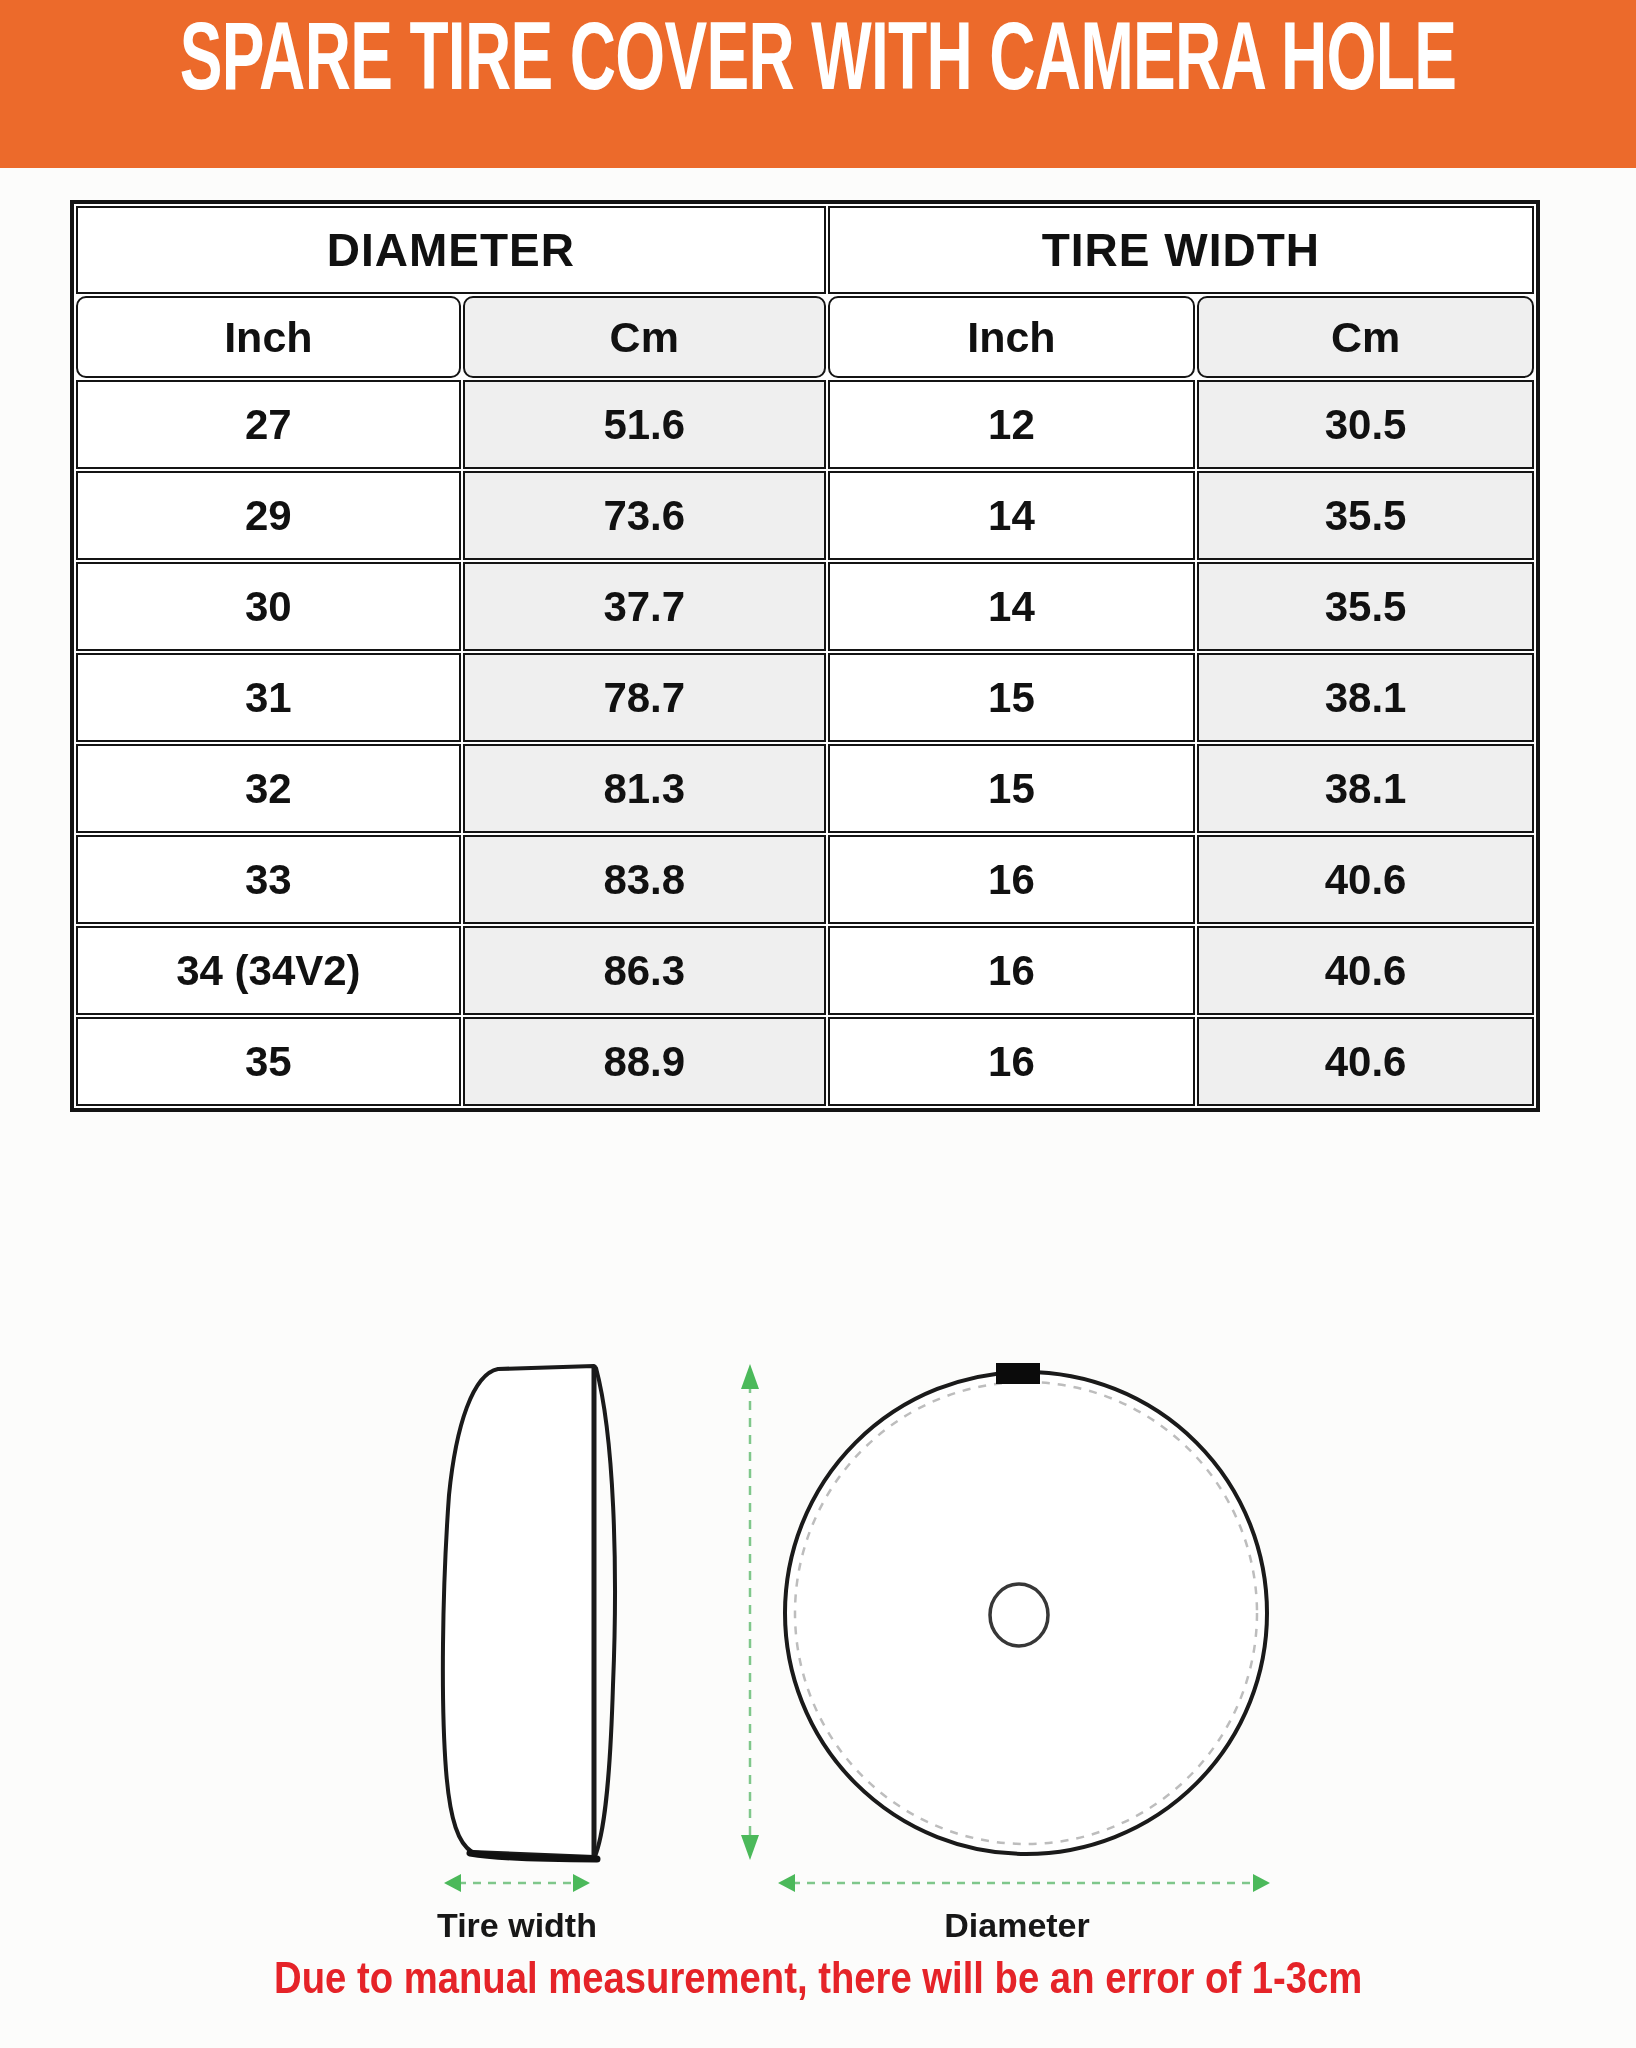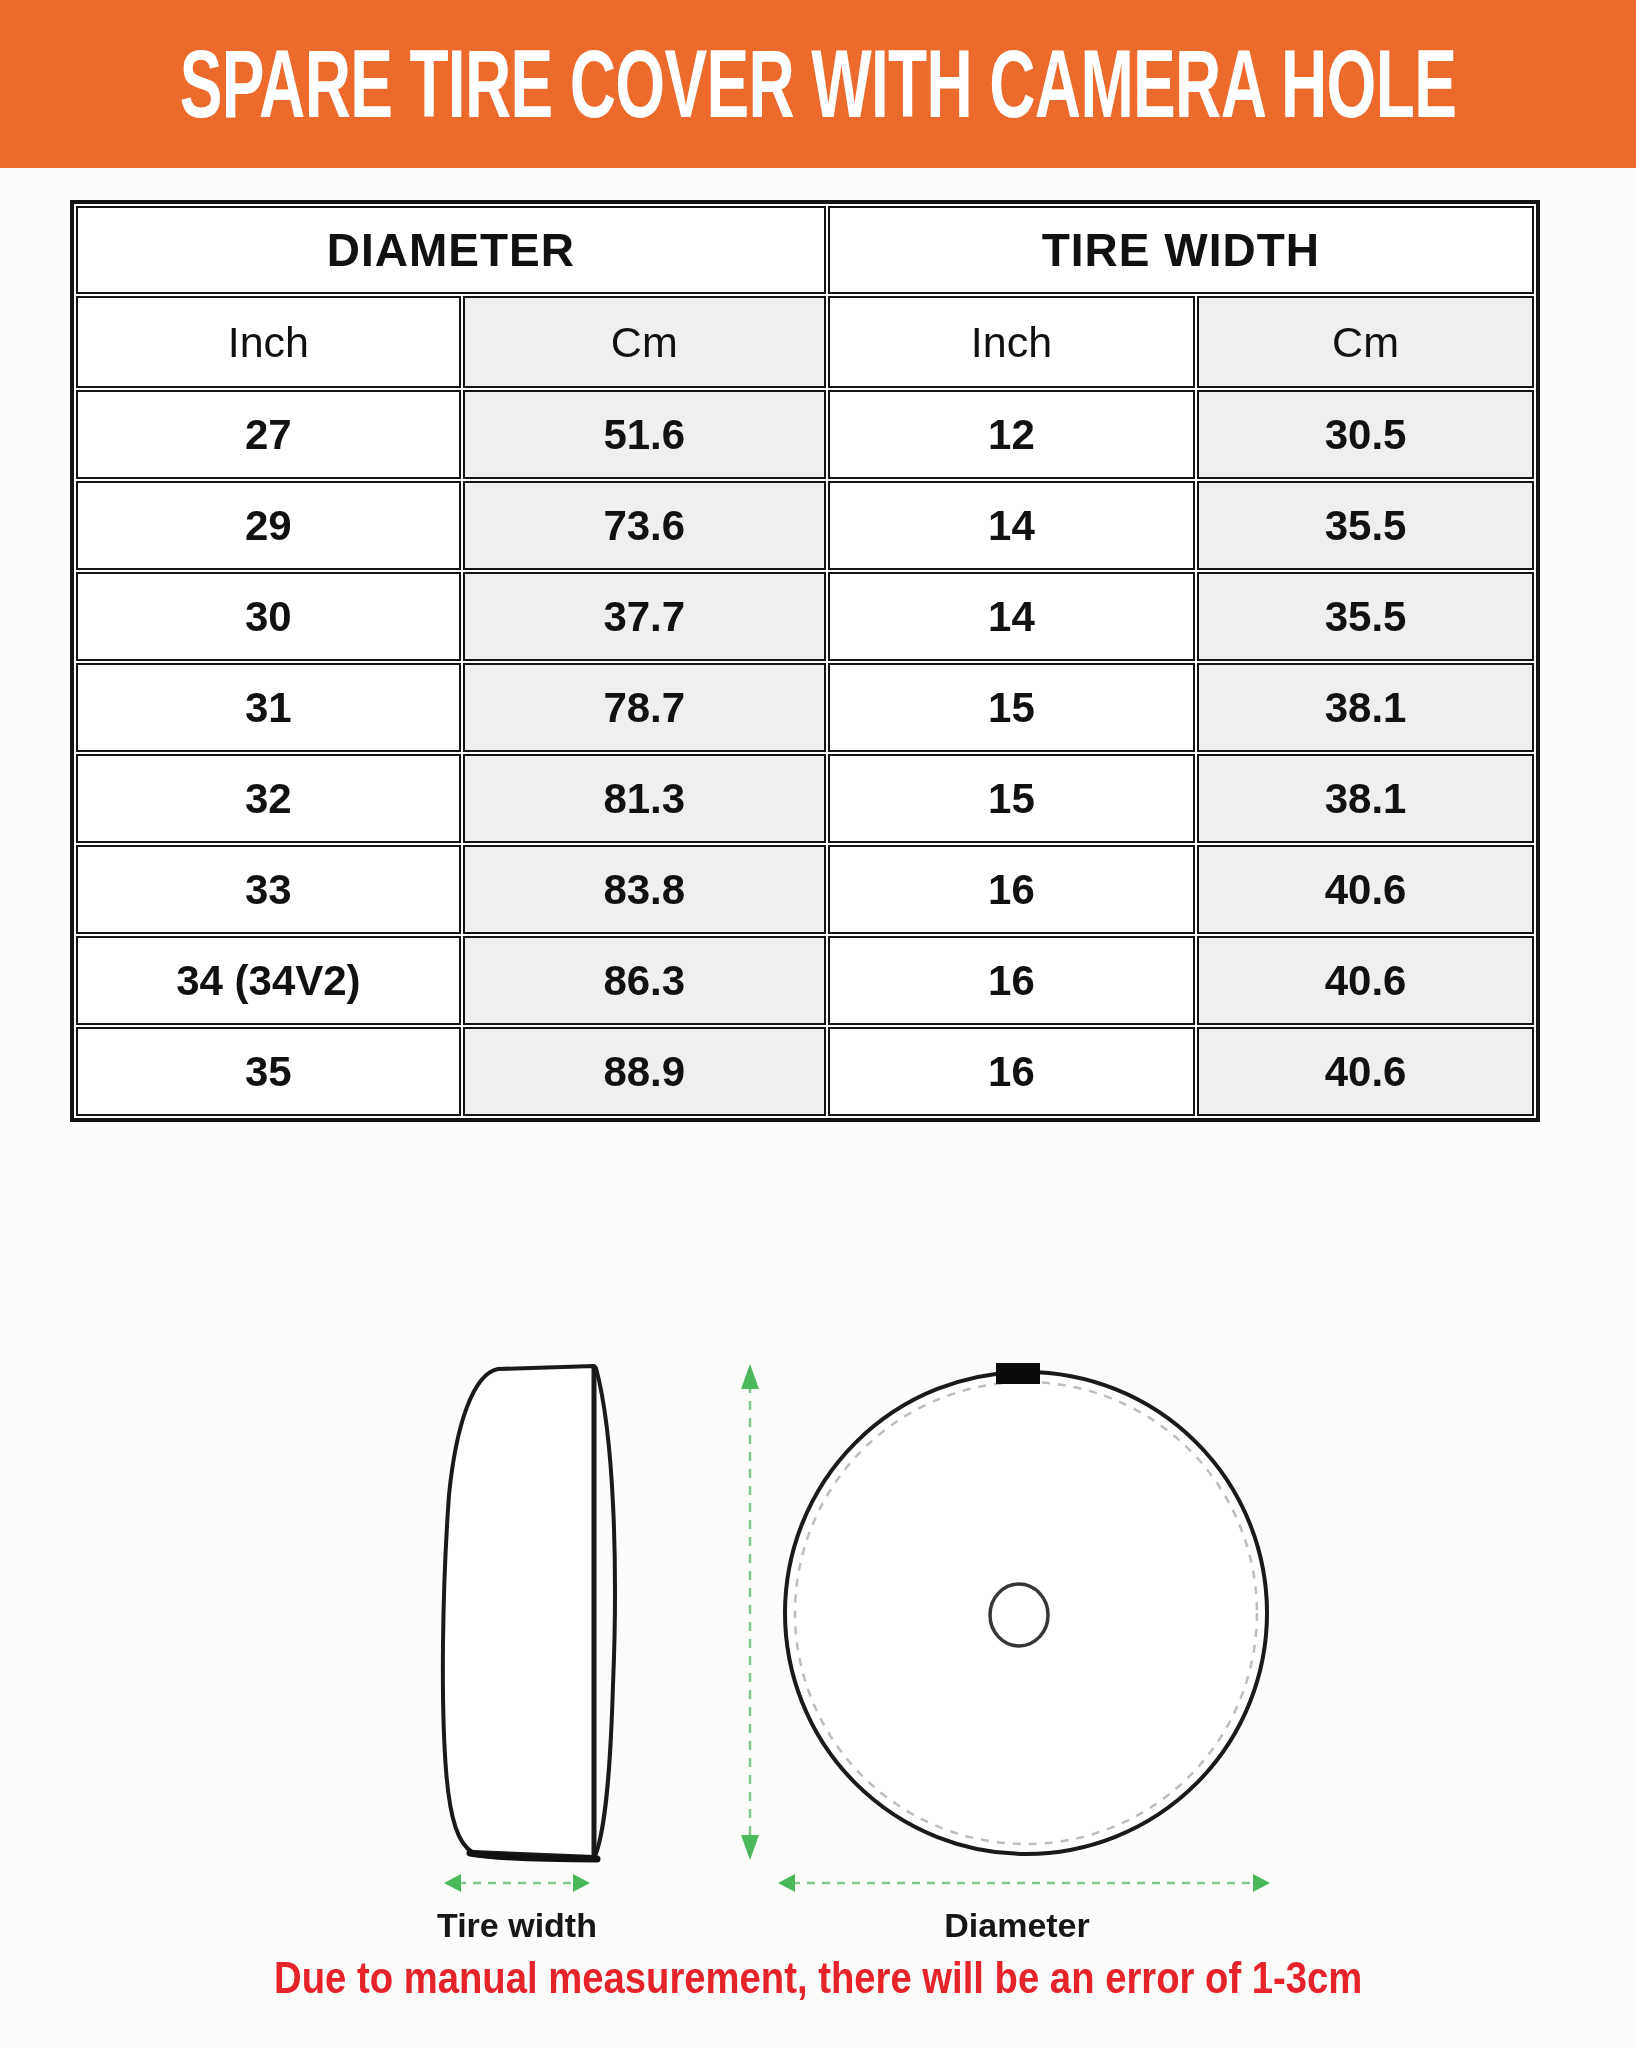--- a/index.html
+++ b/index.html
@@ -8,21 +8,21 @@
     position:relative;
     background:#fcfcfb;
     font-family:"Liberation Sans", sans-serif;
     overflow:hidden;
   }
 
   
   .banner {
     position:absolute; left:0; top:0; width:1636px; height:168px;
     background:var(--banner-bg,#ec6a2b);
-    display:flex; align-items:center; justify-content:center;
+    display:flex; justify-content:center;
   }
   .banner-title {
     color:var(--banner-text,#ffffff);
     font-weight:bold;
     font-size:97px;
     letter-spacing:-1px;
     white-space:nowrap;
     transform:scaleX(0.66);
     transform-origin:center;
   }
@@ -36,21 +36,21 @@
     background:#ffffff;
     color:#111;
   }
   .size-table th, .size-table td {
     border:2px solid #141414;
     text-align:center; vertical-align:middle;
     padding:0; box-sizing:border-box;
     background:#ffffff;
   }
   .group-row th { height:88px; font-size:46px; font-weight:bold; letter-spacing:1px; }
-  .sub-row th   { height:92px; font-size:43px; font-weight:normal; }
+  .sub-row th   { height:82px; font-size:43px; font-weight:bold;border-radius:10px; }
   .size-table tbody td { height:89px; font-size:42px; font-weight:bold;margin-left:32px; }
   .c-cm { background:var(--cell-gray,#efefef) !important; }
 
   
   .diagram {
     position:absolute; left:0; top:1330px; width:1636px; height:620px;
   }
   .diagram-label {
     font-family:"Liberation Sans", sans-serif;
     font-size:34px; font-weight:bold; fill:#171717;

